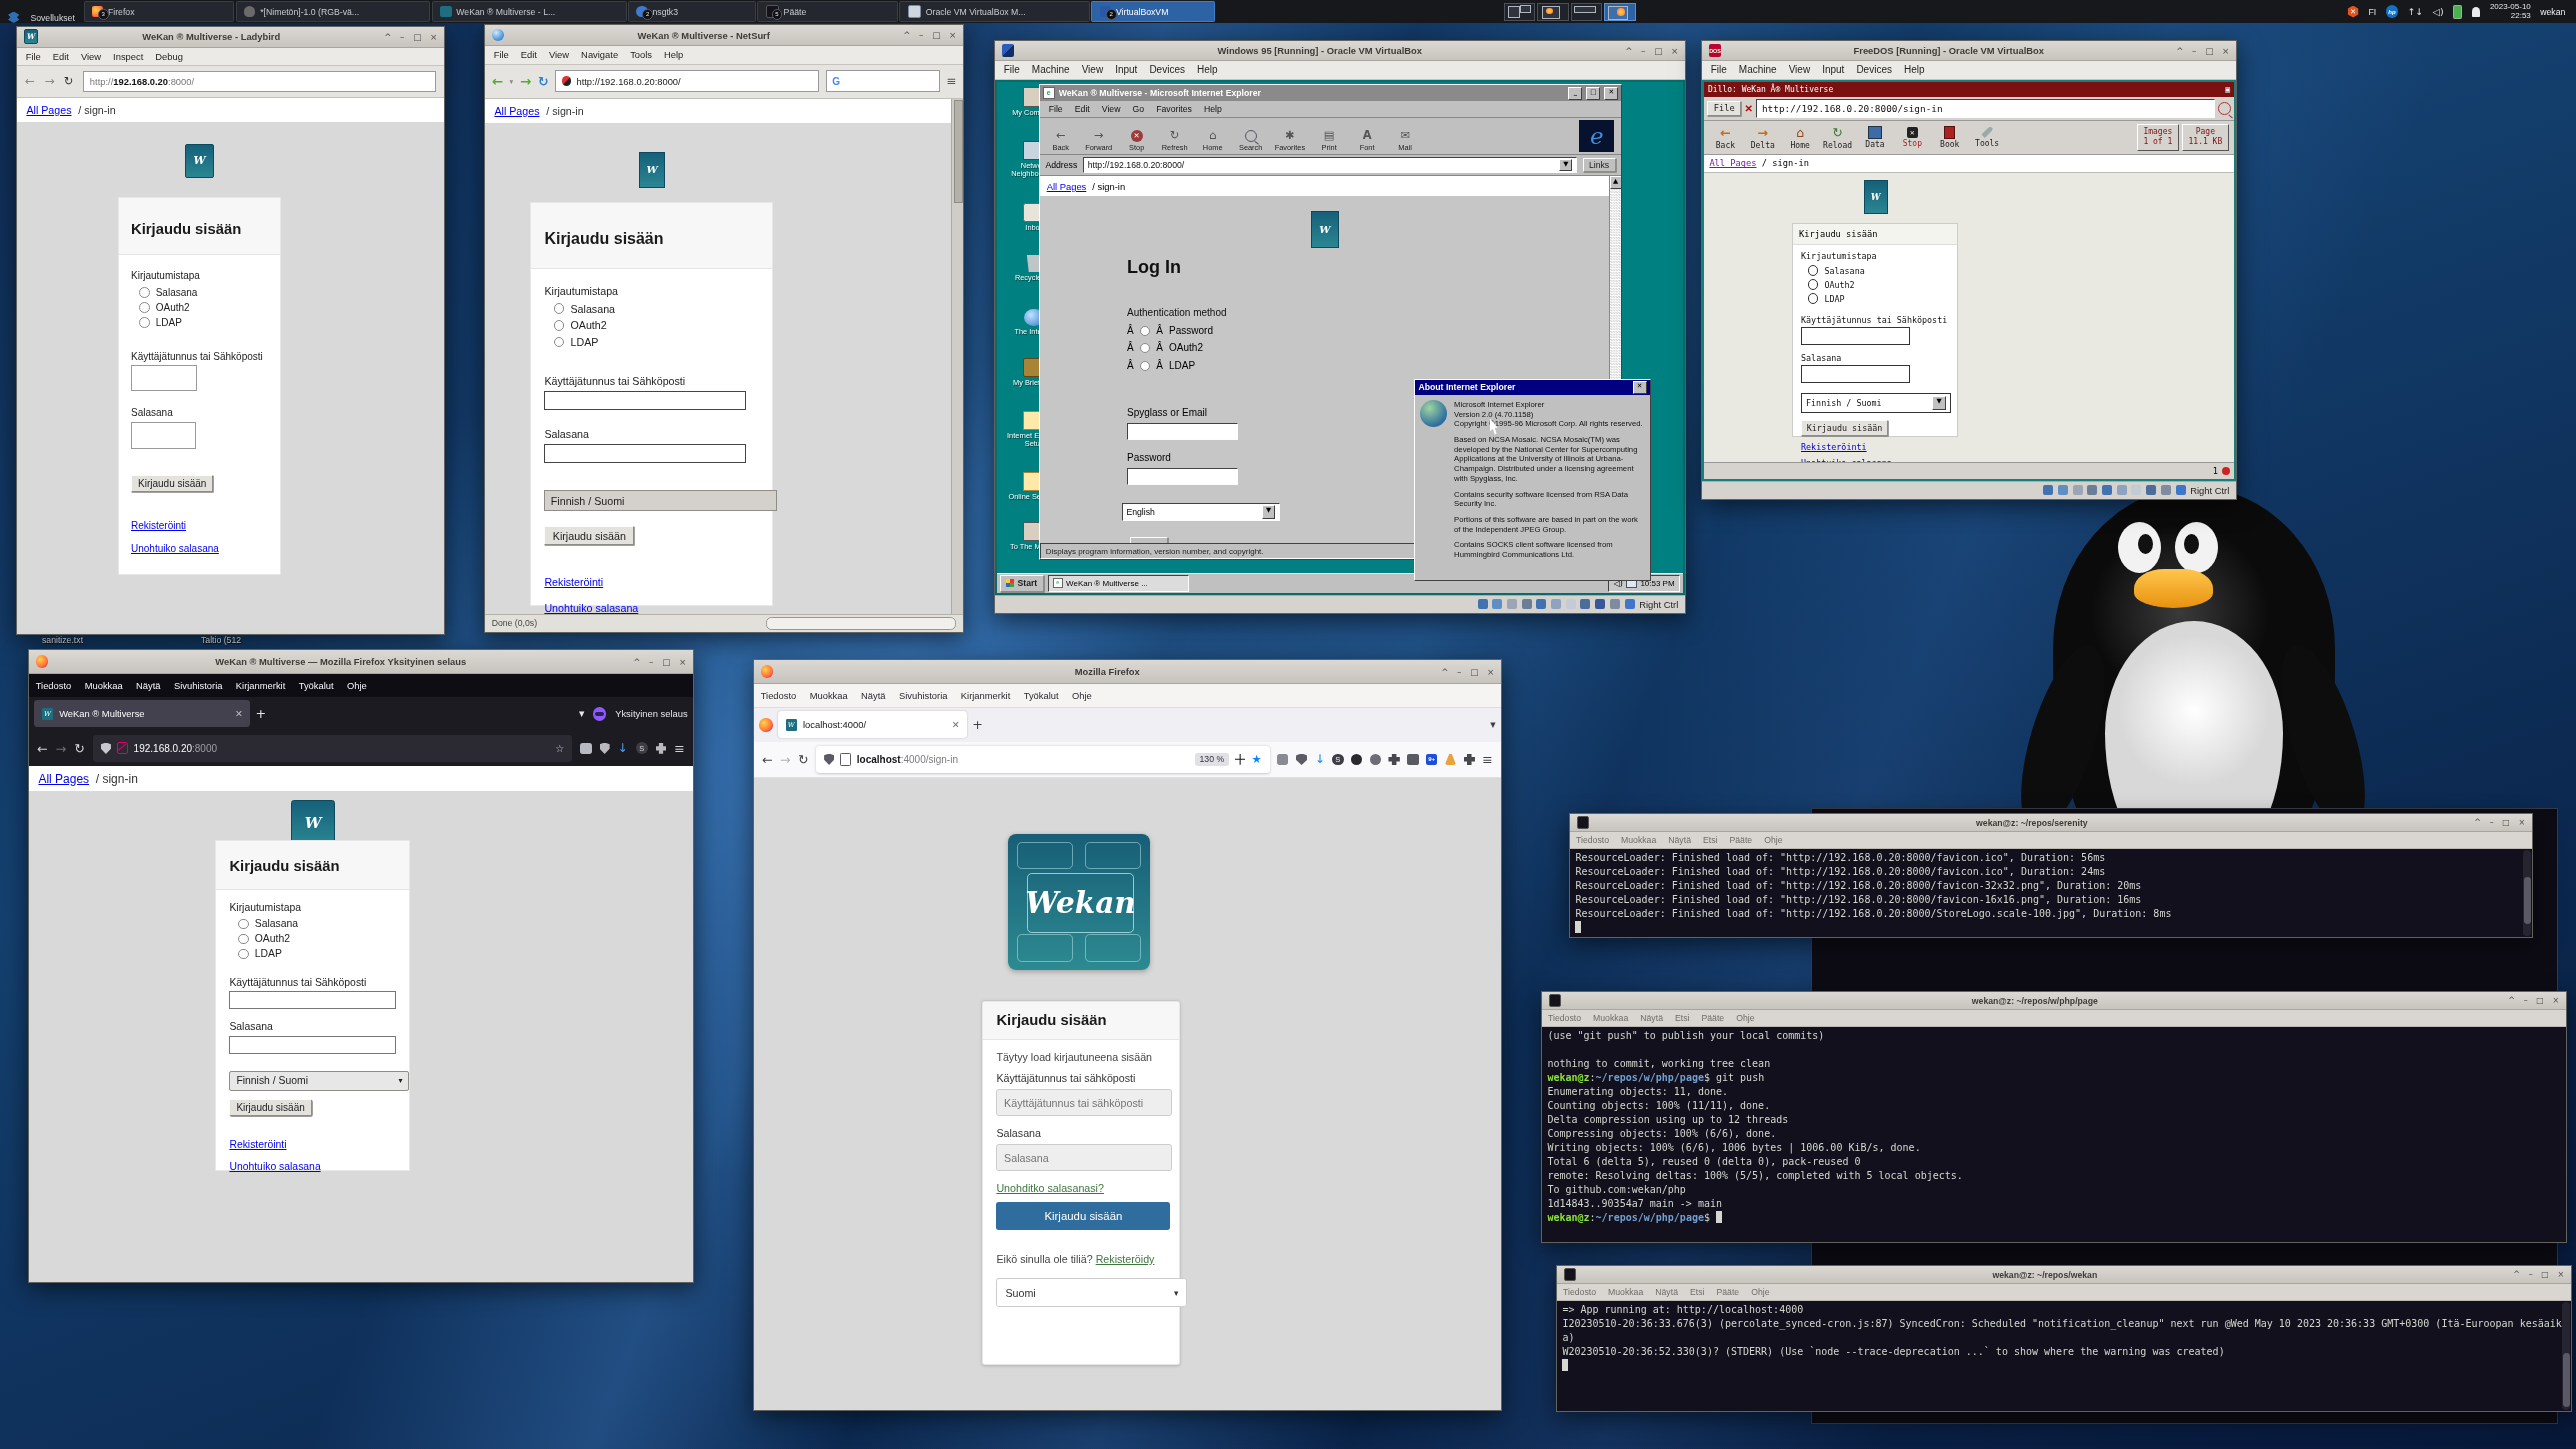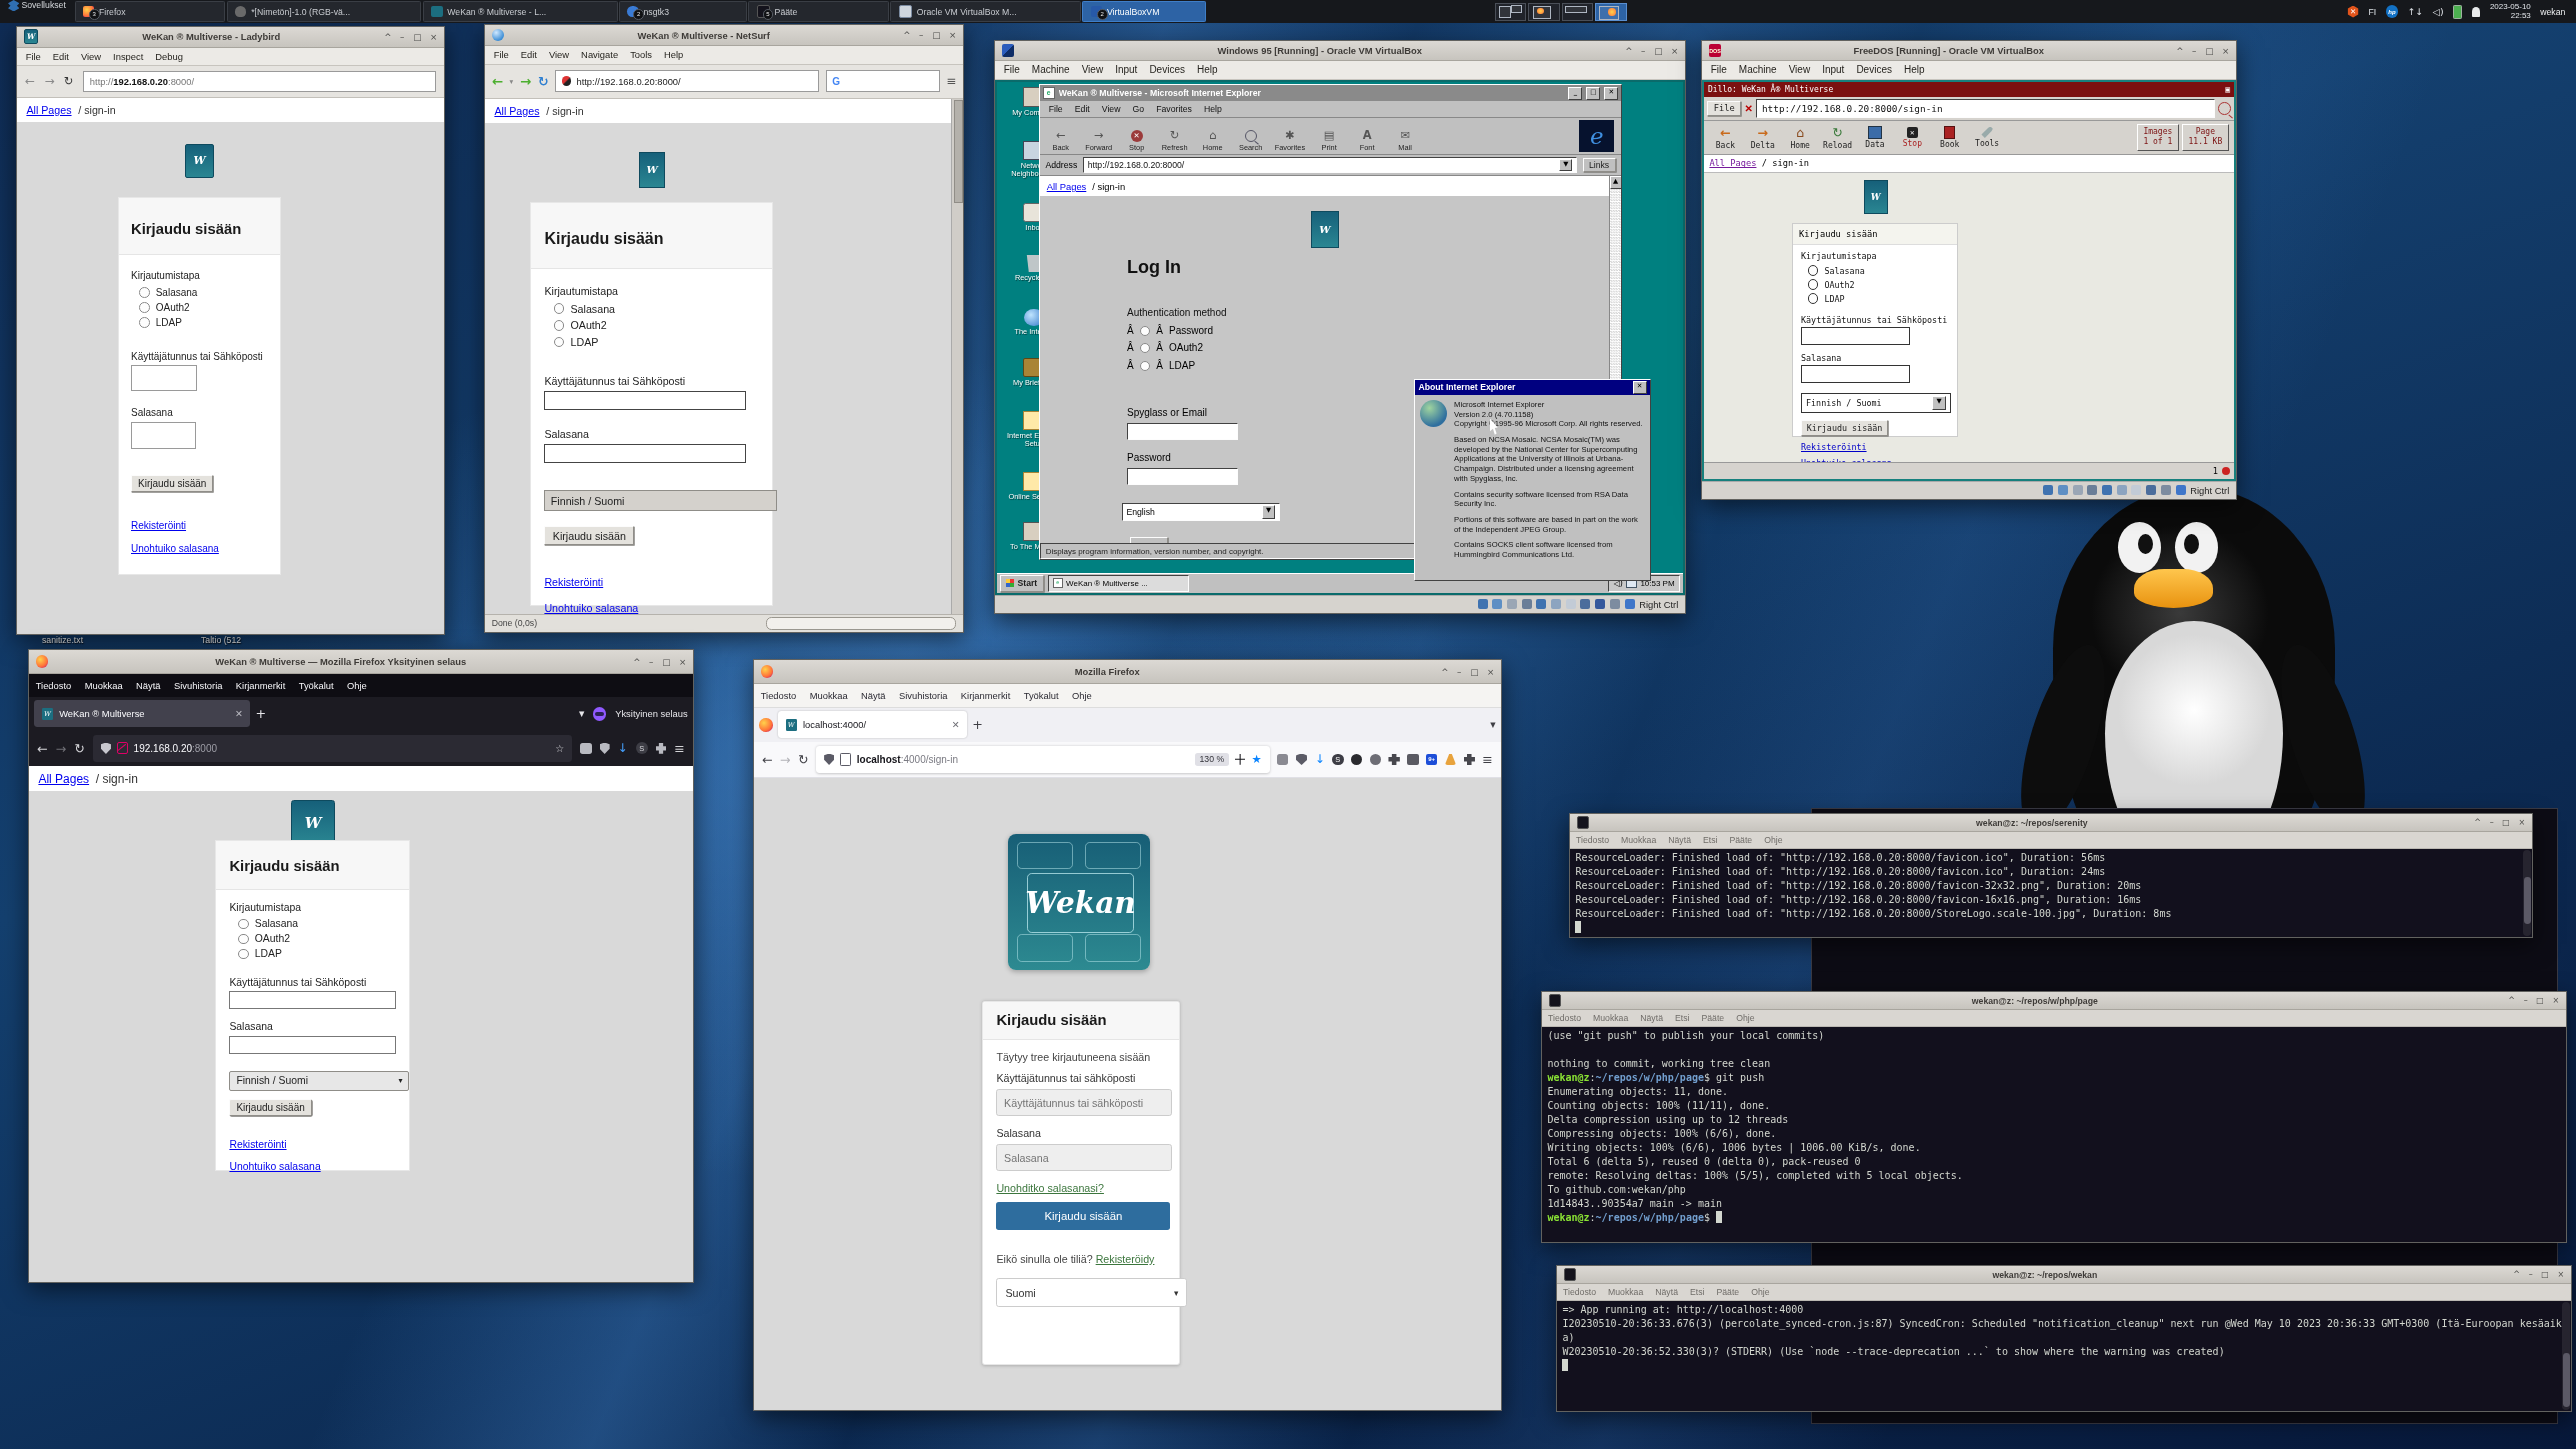--- a/index.html
+++ b/index.html
@@ -6,21 +6,21 @@
   body{width:2576px;height:1449px;position:relative;overflow:hidden;background:#081a38;font-family:"Liberation Sans",sans-serif;-webkit-font-smoothing:antialiased}
   .abs{position:absolute}
   
   #wall{position:absolute;left:0;top:23px;width:2576px;height:1426px;
     background:
       radial-gradient(1073px 671px at 32% 52%, rgba(96,170,250,.38), transparent 62%),
       linear-gradient(112deg, transparent 28%, rgba(80,155,235,.30) 37%, transparent 45%, rgba(80,155,235,.22) 53%, transparent 61%, rgba(70,140,220,.16) 69%, transparent 78%),
       linear-gradient(160deg,#0f2c55 0%,#14406f 38%,#0c2a52 70%,#07183a 100%);}
   
   #panel{position:absolute;left:0;top:0;width:2576px;height:23px;background:#16181c;display:flex;align-items:center;color:#d6d9dd;font-size:8.7px;z-index:40}
-  .pitem{display:flex;align-items:flex-start;gap:2px;padding:0 8px;height:23px}
+  .pitem{display:flex;align-items:flex-end;gap:11px;padding:0 8px;height:23px}
   .ptask{display:flex;align-items:center;gap:4.7px;height:19px;margin:0 0.7px;padding:0 7.4px;background:#24272d;border:0.7px solid #3a3e45;border-radius:1.3px;color:#c9ccd1;max-width:188px;white-space:nowrap;overflow:hidden;position:relative}
   .ptask.active{background:#2d63a5;border-color:#3f7ec7;color:#fff}
   .pbadge{position:absolute;left:13.4px;bottom:1.3px;min-width:8.7px;height:8.7px;border-radius:50%;background:#101114;border:0.7px solid #565b63;color:#e8e8e8;font-size:6px;line-height:8.7px;text-align:center}
   .ticon{width:11.4px;height:11.4px;border-radius:2px;flex:0 0 auto}
   .pager{display:flex;gap:2px;margin:0 9.4px}
   .pcell{width:29.5px;height:16px;border:0.7px solid #4a4f58;background:#20232a;position:relative}
   .pcell.cur{background:#2d63a5;border-color:#5a8fd0}
   .mini{position:absolute;border:0.7px solid #aeb6c2;background:rgba(255,255,255,.08)}
   .tray{display:flex;align-items:center;gap:9.4px;margin-left:auto;padding-right:10.7px}
   .clock{text-align:right;font-size:8px;line-height:8.7px;color:#e2e5e9}
@@ -835,21 +835,21 @@
     <div class="wklogo abs" style="left:254px;top:56px;width:142px;height:136px;border-radius:8px;border:none;background:linear-gradient(#175e76,#2d8a91);box-shadow:0 1.3px 5.4px rgba(0,0,0,.25)">
       <div class="abs" style="left:9.4px;top:8px;width:54px;height:25.5px;border:1.3px solid rgba(190,235,240,.5);border-radius:4.7px"></div>
       <div class="abs" style="right:9.4px;top:8px;width:54px;height:25.5px;border:1.3px solid rgba(190,235,240,.5);border-radius:4.7px"></div>
       <div class="abs" style="left:9.4px;bottom:8px;width:54px;height:25.5px;border:1.3px solid rgba(190,235,240,.5);border-radius:4.7px"></div>
       <div class="abs" style="right:9.4px;bottom:8px;width:54px;height:25.5px;border:1.3px solid rgba(190,235,240,.5);border-radius:4.7px"></div>
       <div class="abs" style="left:19px;top:39px;width:105px;height:58px;border:1.3px solid rgba(190,235,240,.75);border-radius:4.7px;display:flex;align-items:center;justify-content:center;font-size:29.5px">Wekan</div>
     </div>
     <div class="card" style="left:228px;top:223px;width:196px;height:362px;border-radius:2.7px;box-shadow:0 0.7px 3.4px rgba(0,0,0,.2)">
       <div class="cardhead" style="padding:10.7px 13.4px;font-size:14.8px;border-radius:2.7px 2.7px 0 0">Kirjaudu sisään</div>
       <div style="padding:10.7px 13.4px;font-size:10.7px;color:#444">
-        <div>Täytyy tree kirjautuneena sisään</div>
+        <div>Täytyy load kirjautuneena sisään</div>
         <div style="margin-top:9.4px;color:#333">Käyttäjätunnus tai sähköposti</div>
         <input style="margin-top: 4.7px; width: 160px; height: 25.5px; background: rgb(238, 238, 238); border: 0.7px solid rgb(204, 204, 204); border-radius: 2.7px; padding: 0px 6.7px; font-size: 10.7px; color: rgb(51, 51, 51); font-family: &quot;Liberation Sans&quot;, sans-serif;" placeholder="Käyttäjätunnus tai sähköposti">
         <div style="margin-top:10.7px;color:#333">Salasana</div>
         <input style="margin-top: 4.7px; width: 160px; height: 25.5px; background: rgb(238, 238, 238); border: 0.7px solid rgb(204, 204, 204); border-radius: 2.7px; padding: 0px 6.7px; font-size: 10.7px; color: rgb(51, 51, 51); font-family: &quot;Liberation Sans&quot;, sans-serif;" placeholder="Salasana">
         <div style="margin-top:10.7px"><span style="color:#3c763d;text-decoration:underline">Unohditko salasanasi?</span></div>
         <div style="margin-top:8px;width:174px;height:28px;background:#2e6d9e;border-radius:2.7px;color:#fff;display:flex;align-items:center;justify-content:center;font-size:11.4px">Kirjaudu sisään</div>
         <div style="margin-top:23px"><span>Eikö sinulla ole tiliä?</span> <span style="color:#3c763d;text-decoration:underline">Rekisteröidy</span></div>
         <div style="margin-top:13.4px;width:173px;height:27px;border:0.7px solid #ccc;border-radius:2.7px;background:#fff;display:flex;align-items:center;padding:0 8px;color:#333">
             <span>Suomi</span>
             <span class="gly" style="margin-left:auto;font-size:8.7px">▾</span>

